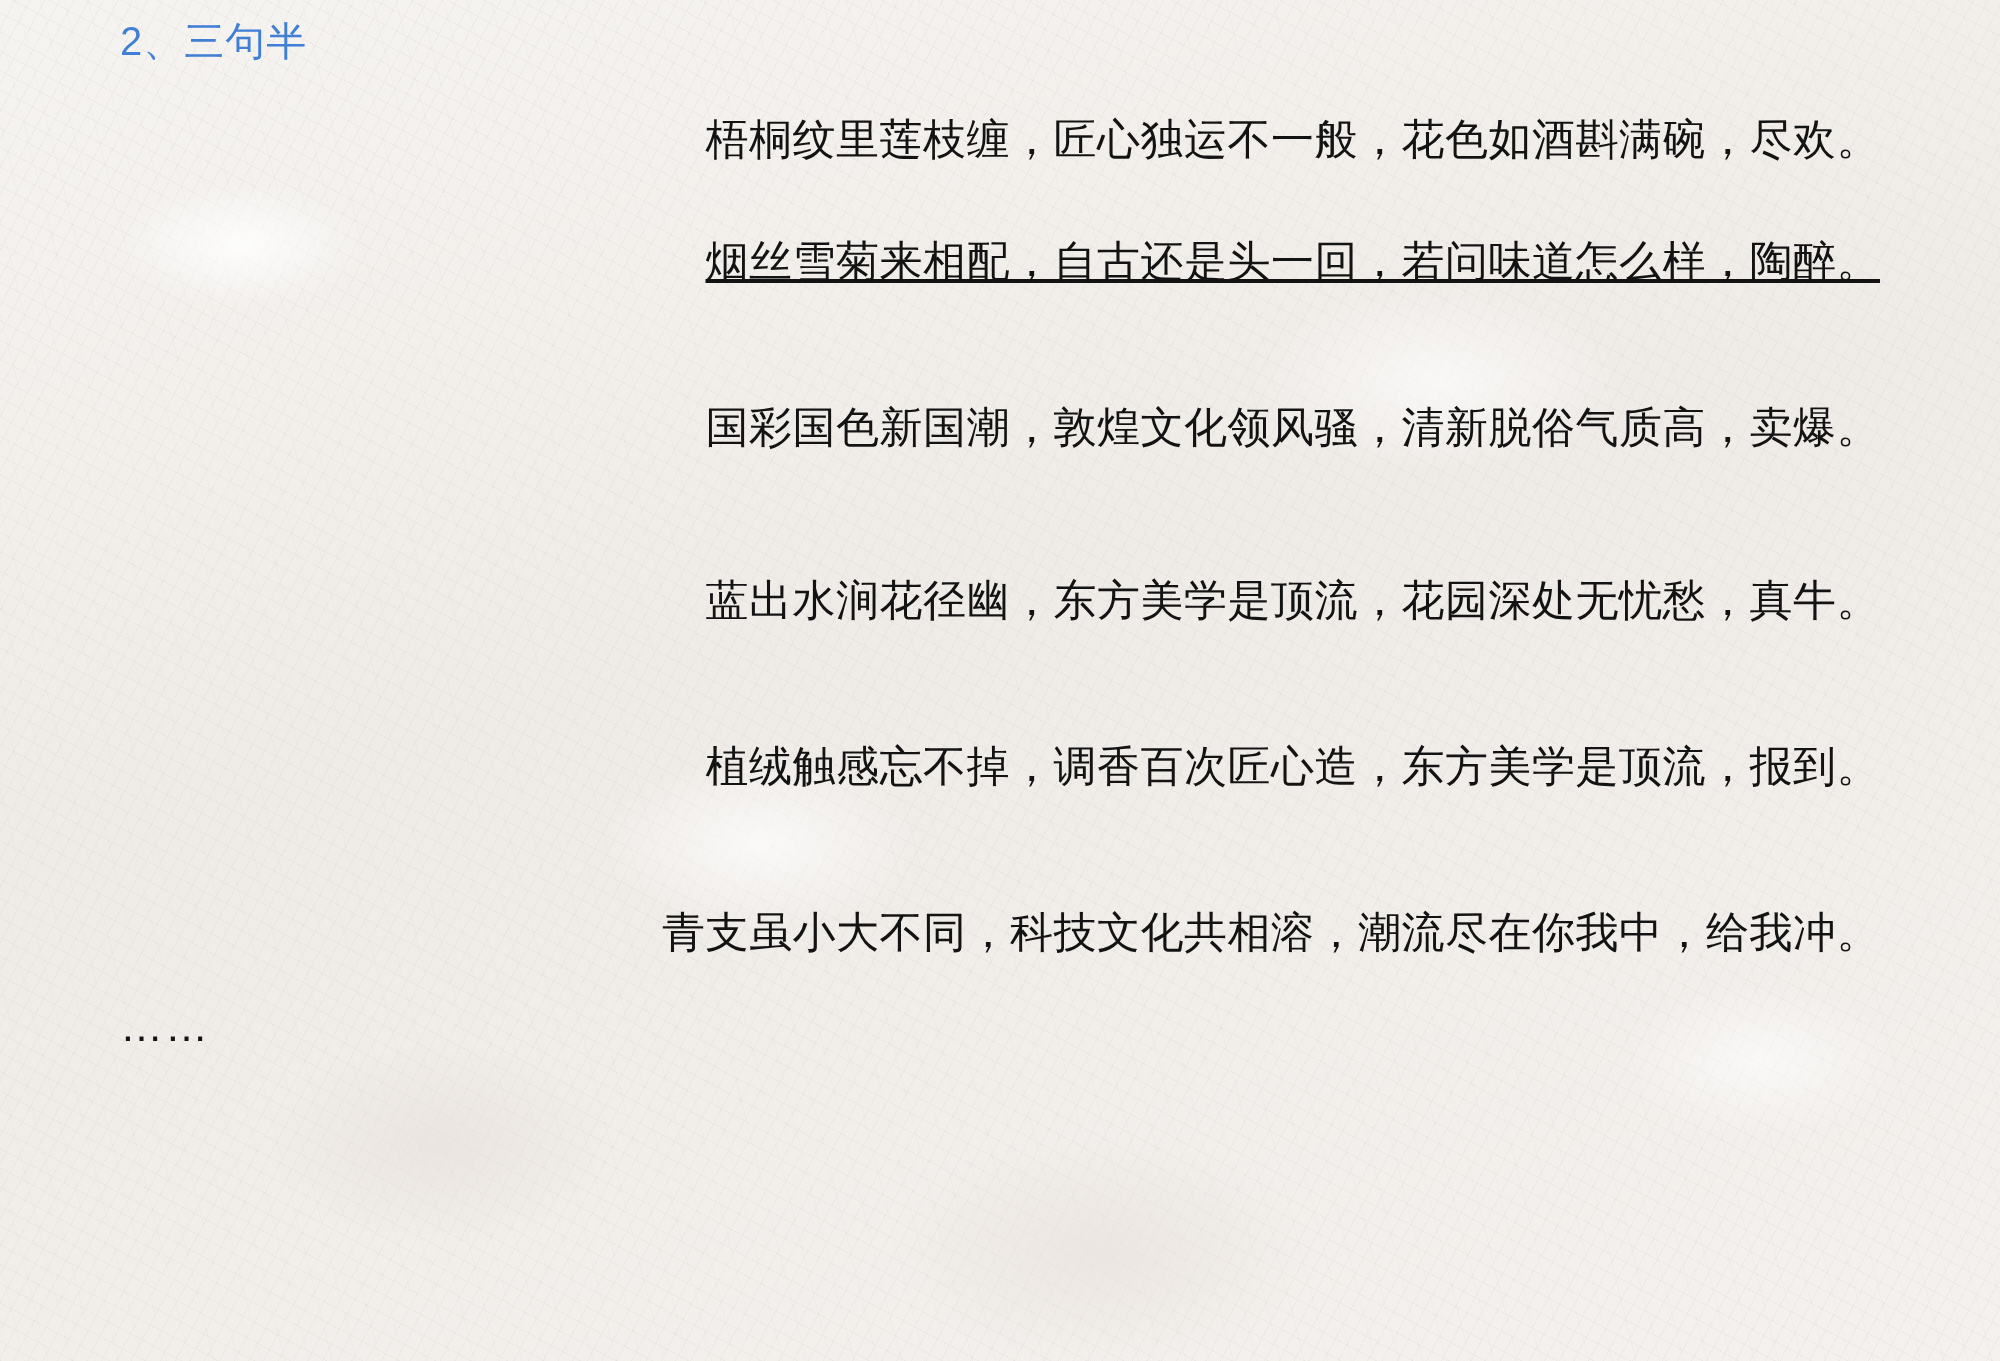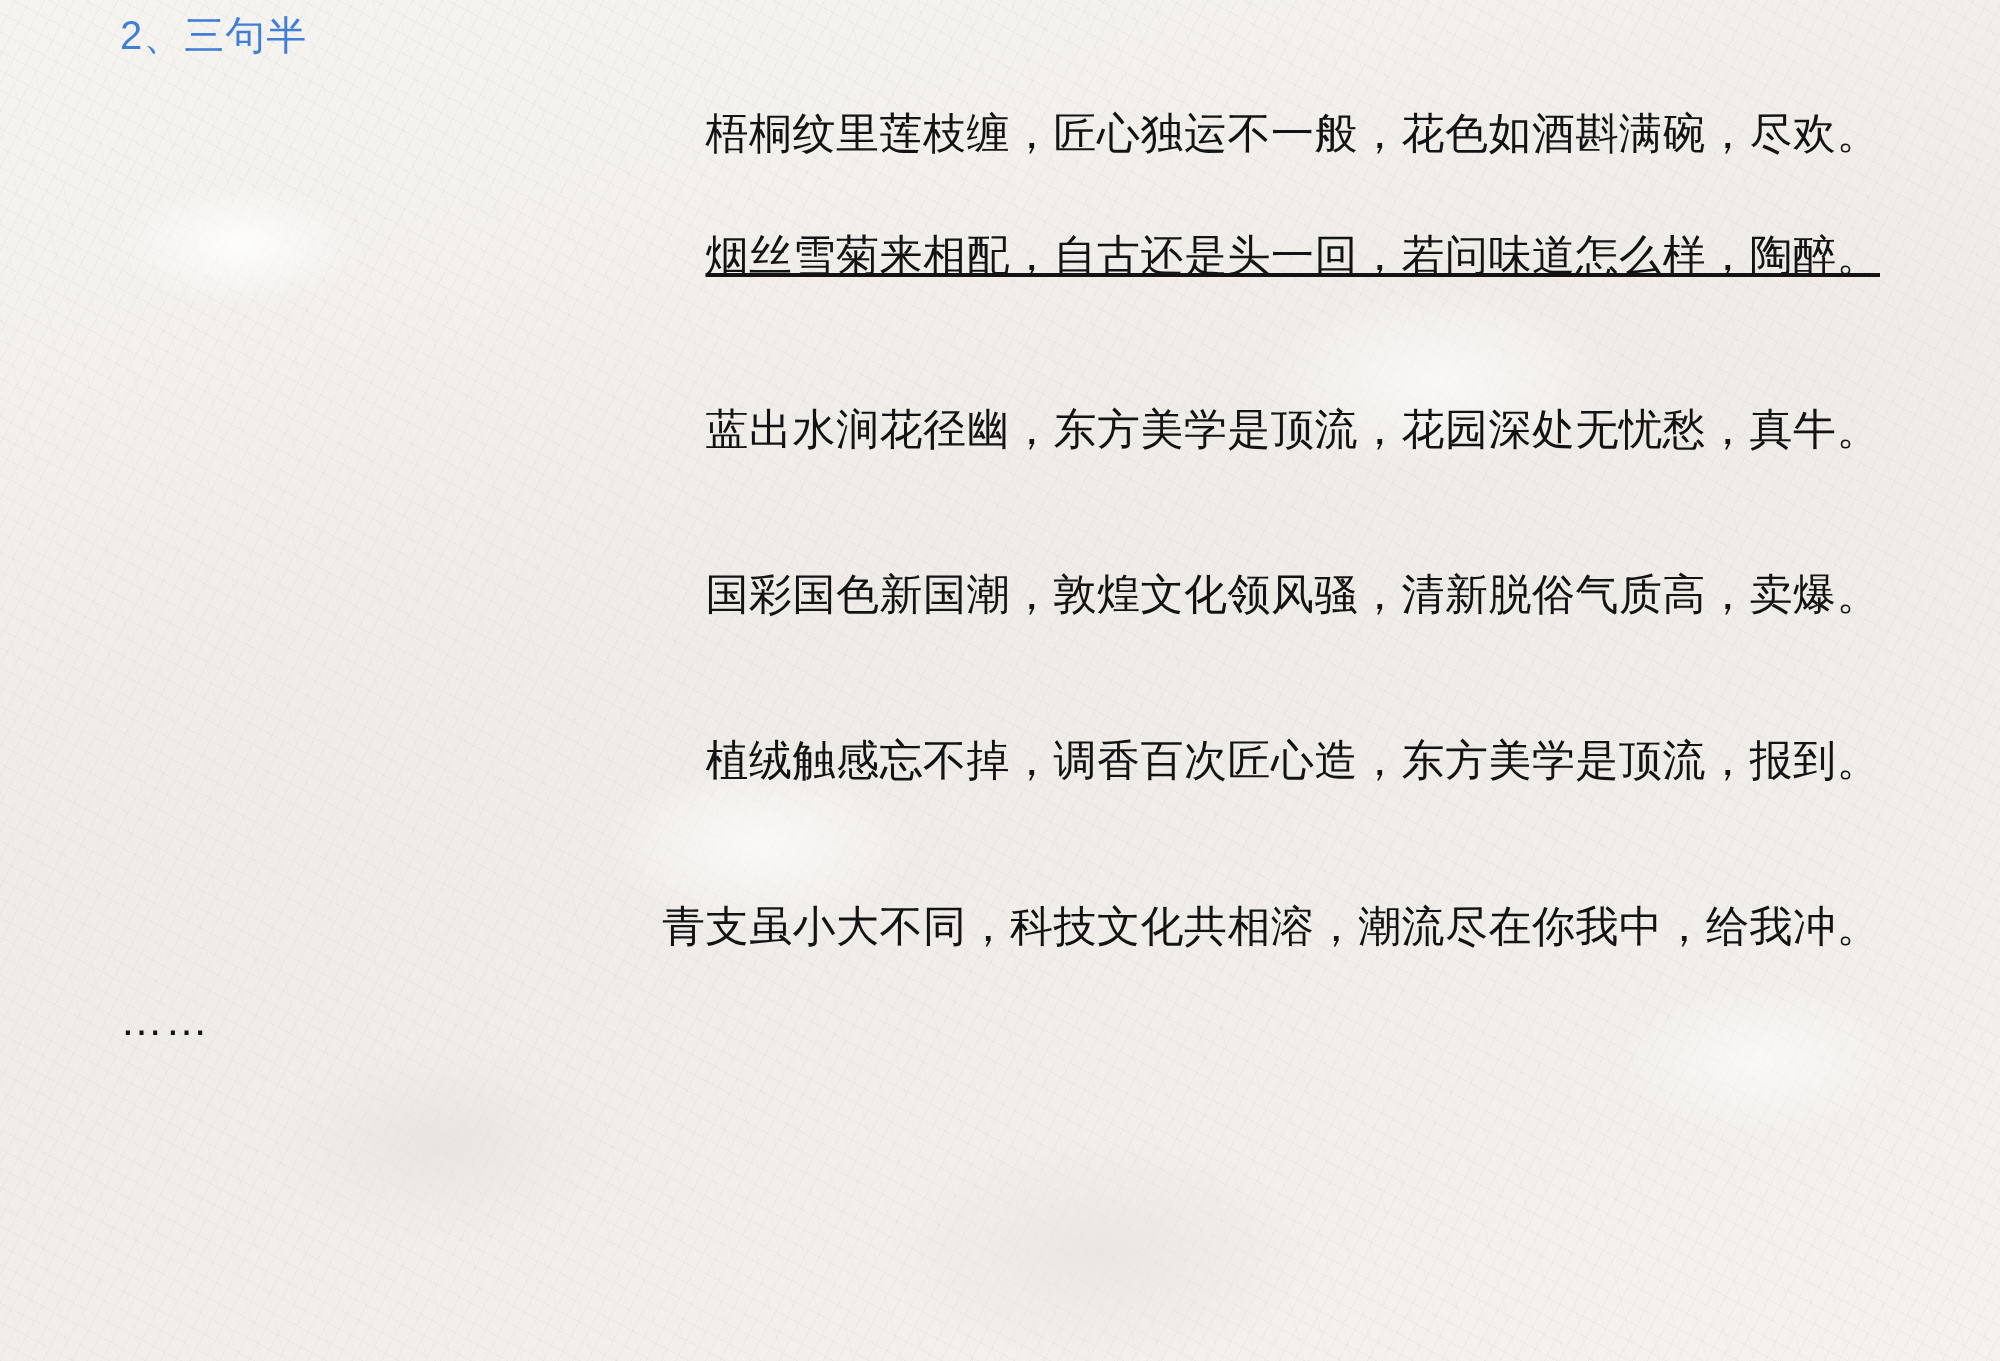--- a/index.html
+++ b/index.html
@@ -33,21 +33,21 @@
       repeating-linear-gradient(76deg, rgba(222,215,209,0.16) 0px, rgba(222,215,209,0.16) 1px, rgba(255,255,255,0) 1px, rgba(255,255,255,0) 23px),
       linear-gradient(165deg, #f6f4f1 0%, #efebe7 45%, #f4f1ee 100%);
     padding: 0 120px;
   }
 
   .heading {
     color: #3f7fd6;
     font-size: 40px;
     line-height: 1.2;
     letter-spacing: 1px;
-    padding-top: 11px;
+    padding-top: 17px;
     white-space: pre;
   }
 
   .verse-list {
     margin: 0;
     padding: 0;
     list-style: none;
   }
 
   .verse-line {
@@ -79,21 +79,21 @@
 </head>
 <body>
 
 <div class="page">
 
   <div class="heading">2、三句半</div>
 
   <div class="verse-list">
     <p class="verse-line v0">梧桐纹里莲枝缠，匠心独运不一般，花色如酒斟满碗，尽欢。</p>
     <p class="verse-line v1">烟丝雪菊来相配，自古还是头一回，若问味道怎么样，陶醉。</p>
+    <p class="verse-line v3">国彩国色新国潮，敦煌文化领风骚，清新脱俗气质高，卖爆。</p>
     <p class="verse-line v2">蓝出水涧花径幽，东方美学是顶流，花园深处无忧愁，真牛。</p>
-    <p class="verse-line v3">国彩国色新国潮，敦煌文化领风骚，清新脱俗气质高，卖爆。</p>
     <p class="verse-line v4">植绒触感忘不掉，调香百次匠心造，东方美学是顶流，报到。</p>
     <p class="verse-line v5">青支虽小大不同，科技文化共相溶，潮流尽在你我中，给我冲。</p>
   </div>
 
   <div class="ellipsis">……</div>
 
 </div>
 
 </body></html>

